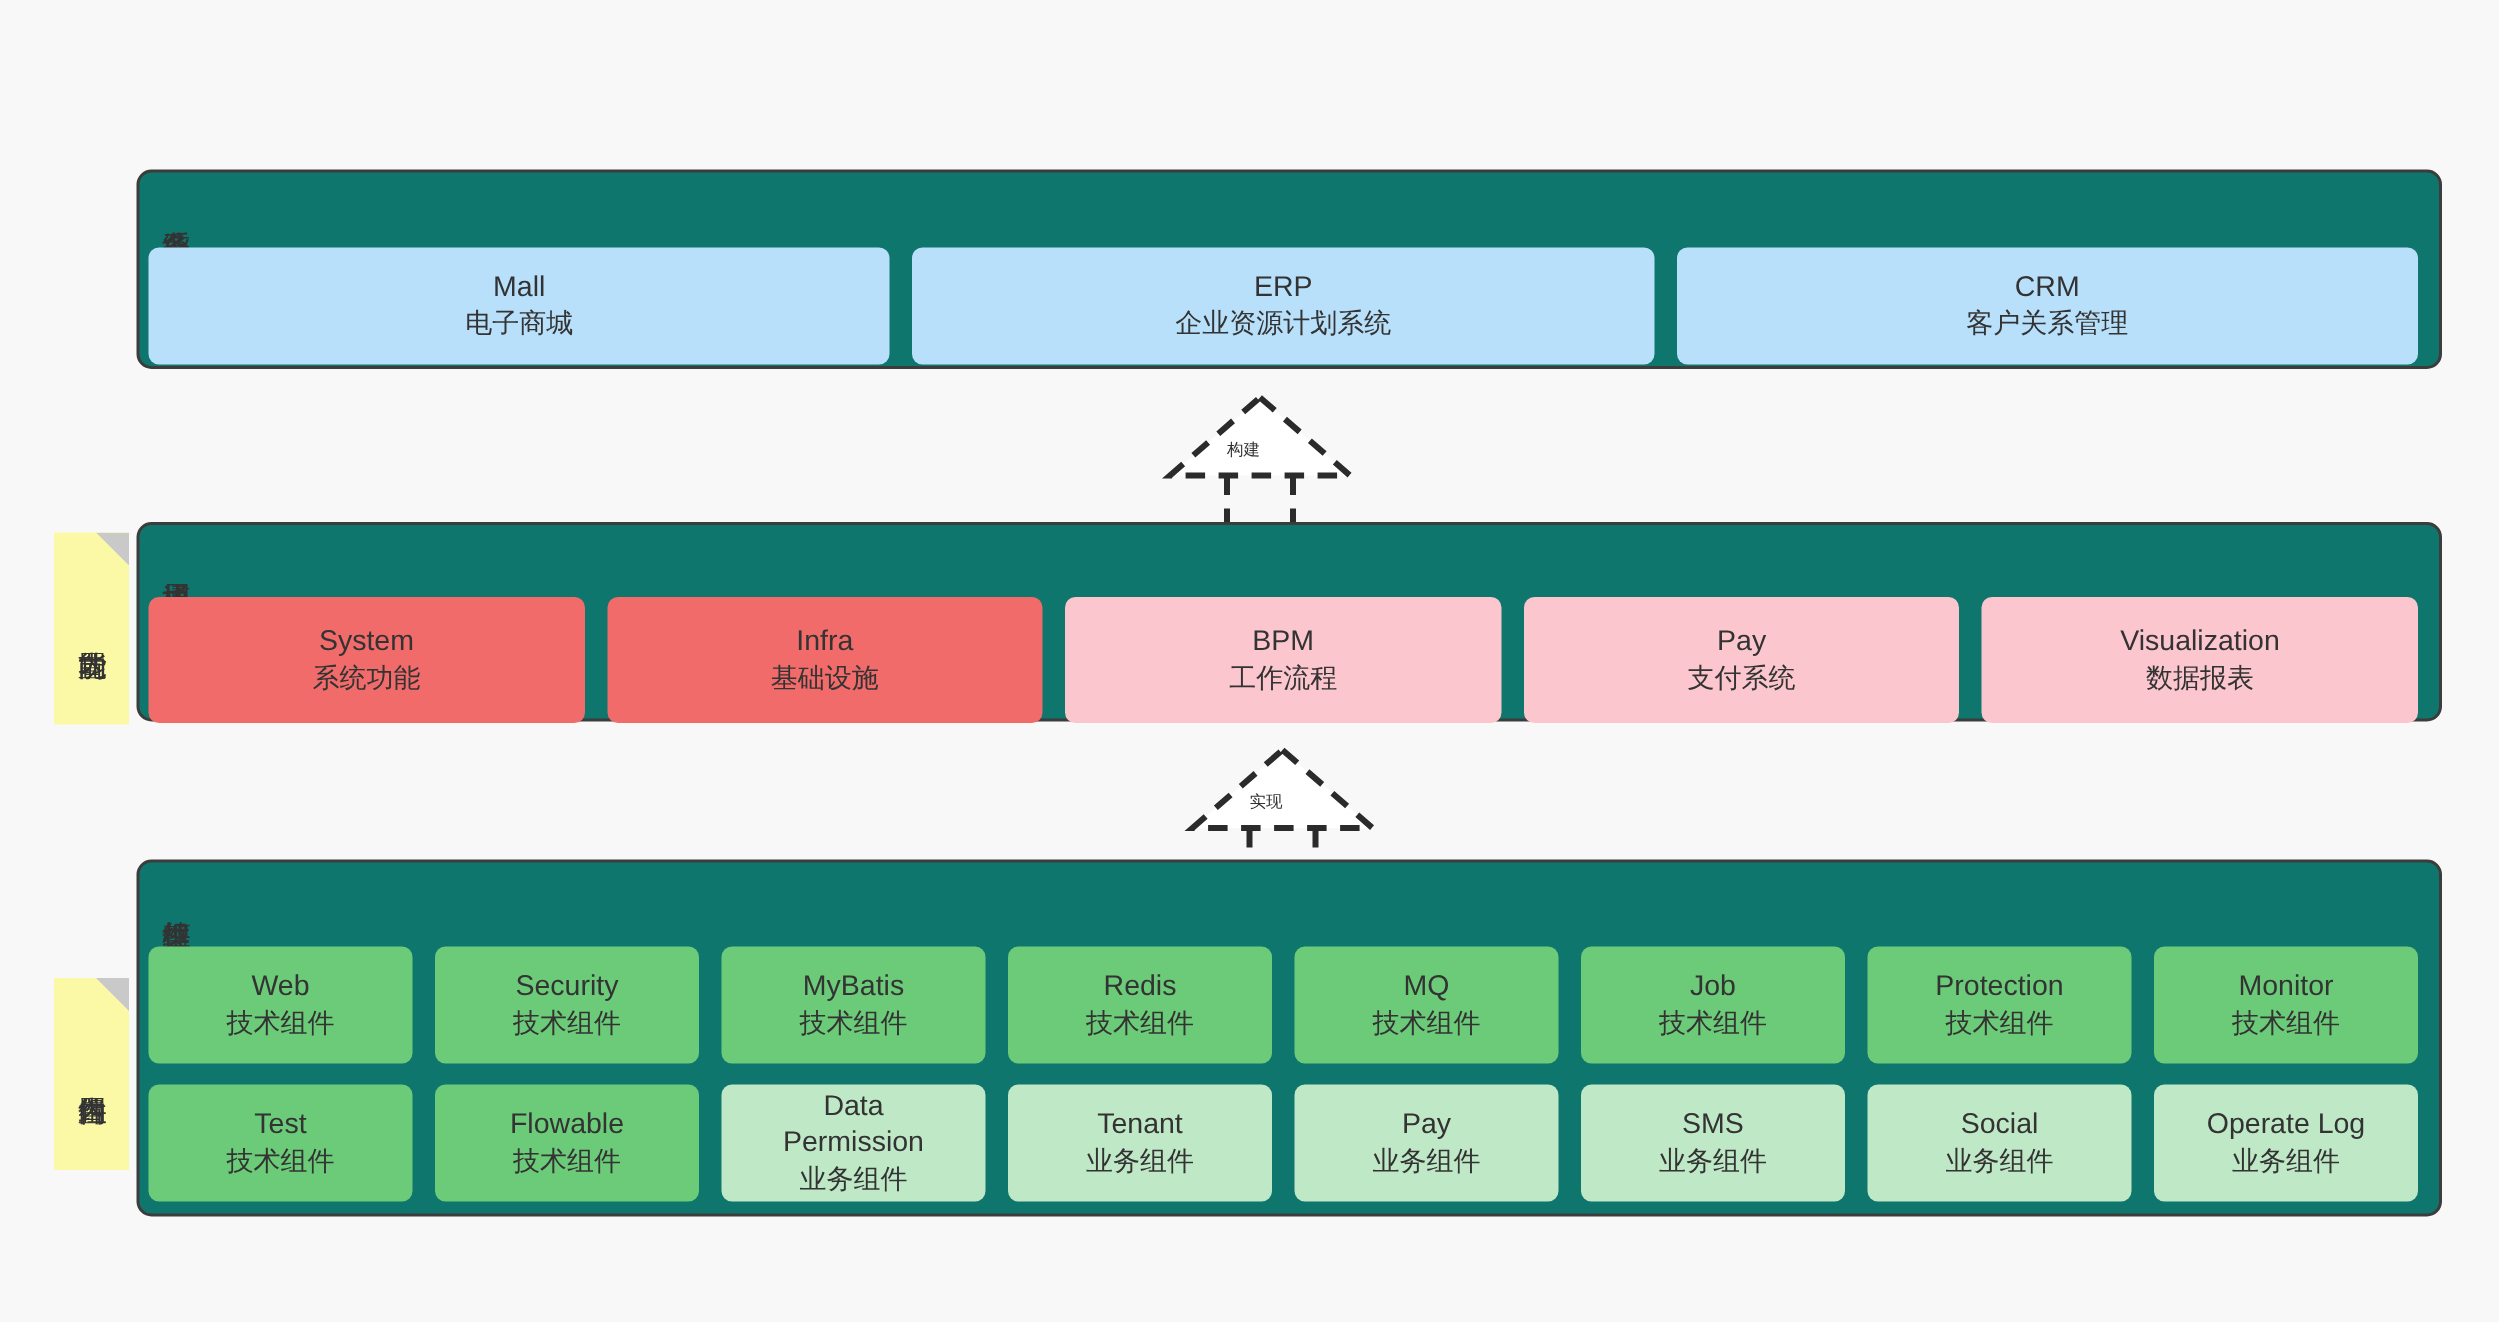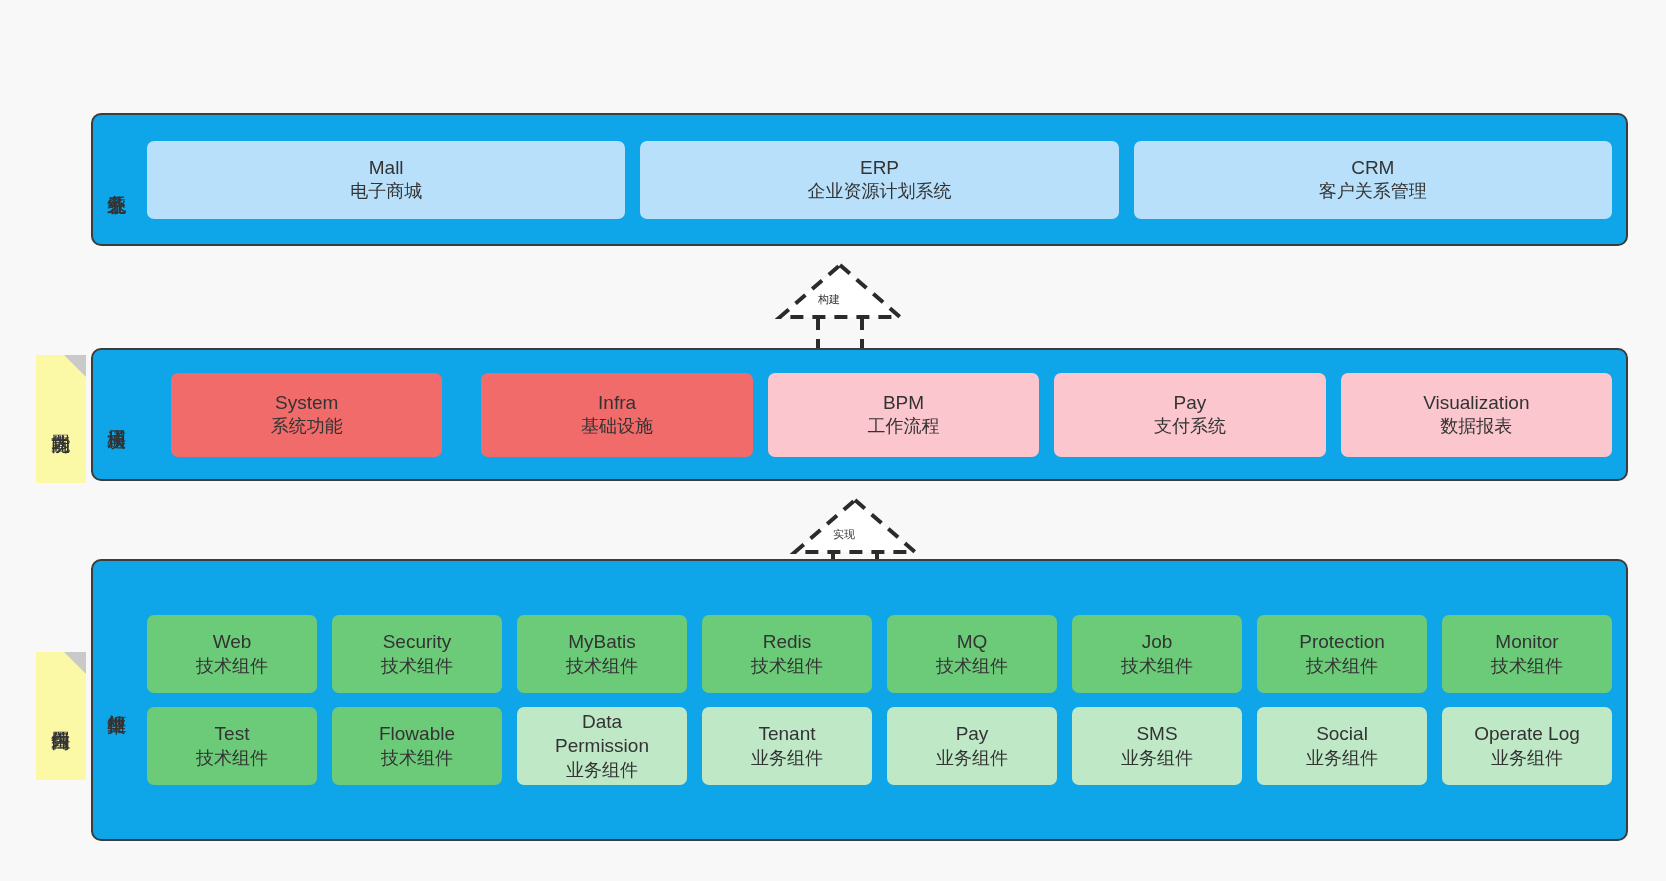--- a/index.html
+++ b/index.html
@@ -19,26 +19,26 @@
   #canvas {
     position: absolute;
     left: 0; top: 0;
     width: 1666px;
     height: 881px;
   }
 
   
   .layer {
     position: absolute;
-    background: #0ea5e9;
+    background: #0f766e;
     border: 2px solid #3c3c3c;
     border-radius: 10px;
     box-sizing: border-box;
     display: flex;
-    flex-direction: row;
+    flex-direction: column;
     align-items: stretch;
   }
 
   .layer-title {
     width: 48px;
     flex: 0 0 48px;
     display: flex;
     align-items: center;
     justify-content: center;
     font-size: 19px;
@@ -79,21 +79,21 @@
     padding: 4px 2px;
   }
   .card .t-en { font-size: 19px; }
   .card .t-cn { font-size: 18px; }
 
   .h-business { height: 78px; }
   .h-module   { height: 84px; }
   .h-comp     { height: 78px; }
 
   .c-blue        { background: #b8e0fb; }
-  .c-red         { background: #f26b6b; margin-left: 24px; }
+  .c-red         { background: #f26b6b; }
   .c-pink        { background: #fbc6ce; }
   .c-green       { background: #6ccb79; }
   .c-green-light { background: #bfe8c7; }
 
   
   .note {
     position: absolute;
     background: #fbf9a6;
     box-sizing: border-box;
     display: flex;
@@ -199,21 +199,21 @@
     <path d="M 90 10 L 150 62 L 30 62 Z" fill="#ffffff" stroke="#2b2b2b" stroke-width="4" stroke-dasharray="13 9" stroke-linejoin="miter"></path>
     <path d="M 68 62 L 68 98 M 112 62 L 112 98 M 68 98 L 112 98" fill="none" stroke="#2b2b2b" stroke-width="4" stroke-dasharray="13 9"></path>
   </svg>
   <div class="arrow-label" style="left:833px; top:527px;">实现</div>
 
   <div class="note" id="note-builtin-component" style="left:36px; top:652px; width:50px; height:128px;">
     <span class="fold"></span>
     <span>内置组件</span>
   </div>
 
-  <div class="layer" id="layer-framework-components" style="left:91px; top:559px; width:1537px; height:282px;">
+  <div class="layer" id="layer-framework-components" style="left:91px; top:573px; width:1537px; height:238px;">
     <div class="layer-title">框架组件</div>
     <div class="layer-body">
 
       <div class="row">
         <div class="card c-green h-comp">
           <span class="t-en">Web</span>
           <span class="t-cn">技术组件</span>
         </div>
         <div class="card c-green h-comp">
           <span class="t-en">Security</span>

